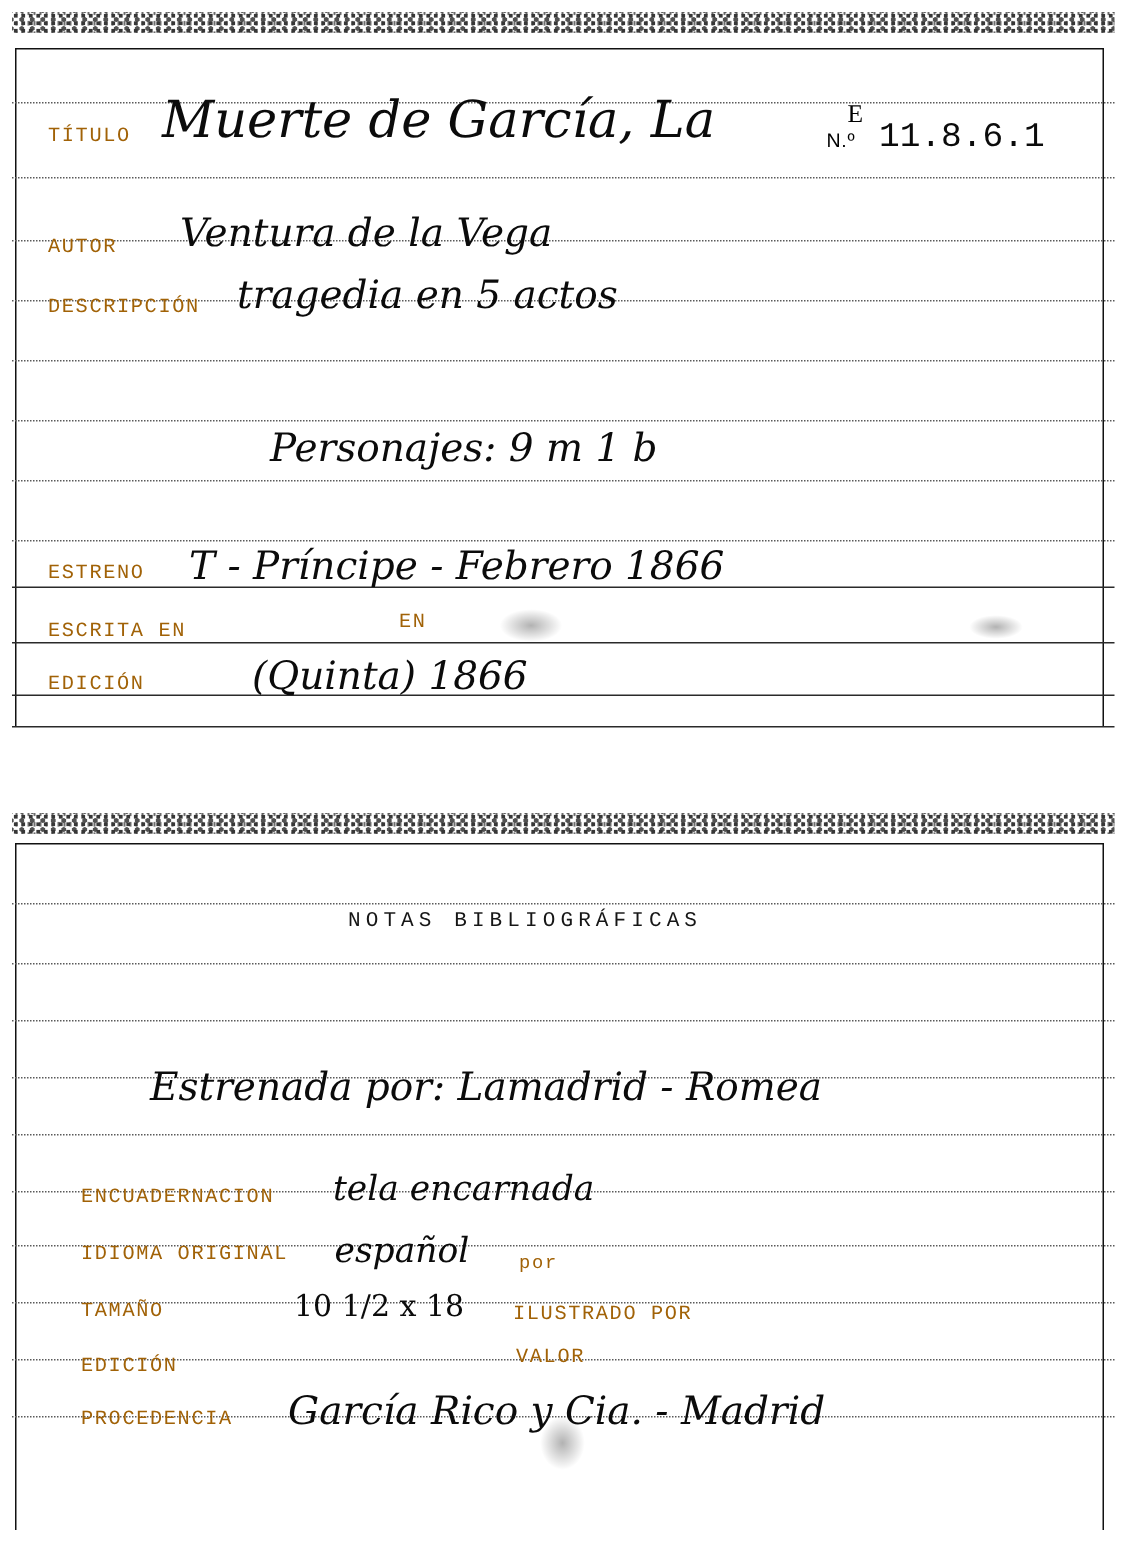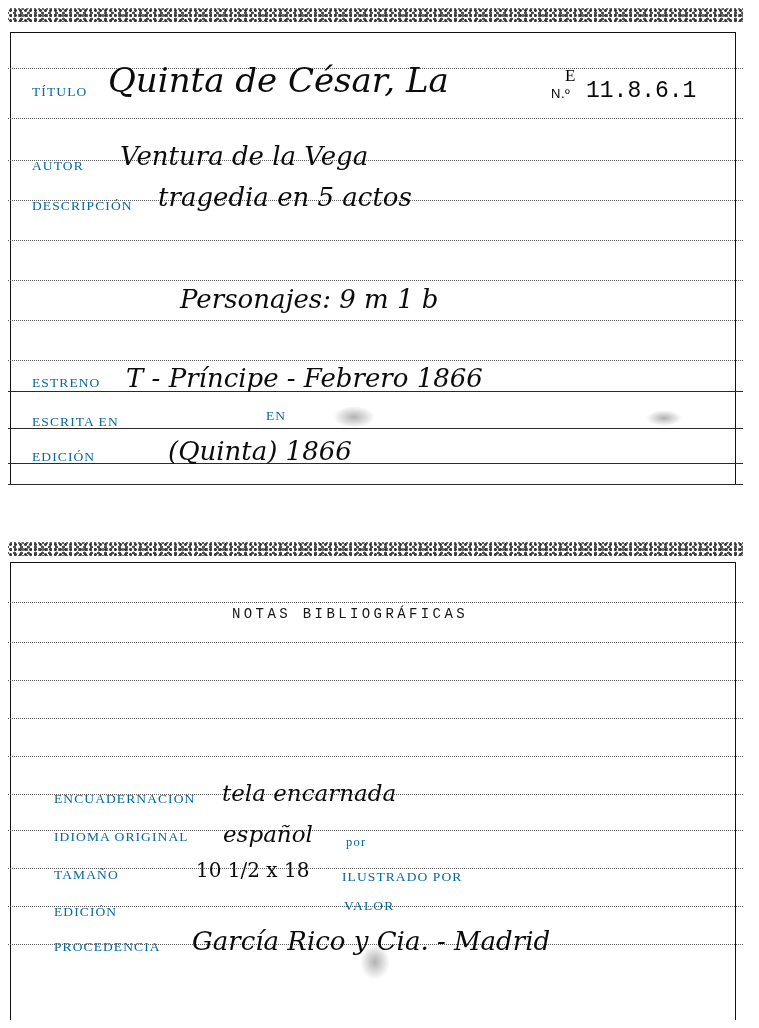--- a/index.html
+++ b/index.html
@@ -58,24 +58,24 @@
     height: 0;
     border-top: 1px dotted #5a5a5a;
   }
   .rule.solid {
     border-top: 1px solid #2a2a2a;
   }
 
   
   .label {
     position: absolute;
-    font-family: Liberation Serif, serif;
+    font-family: Liberation Mono, monospace;
     font-size: 13.5px;
     letter-spacing: 1.1px;
-    color: #0369a1;
+    color: #a16207;
     white-space: nowrap;
   }
   .label.small {
     font-size: 12.5px;
     letter-spacing: 1.2px;
   }
   .heading {
     position: absolute;
     font-family: "Liberation Sans", sans-serif;
     font-size: 14px;
@@ -131,21 +131,21 @@
     <div class="rule" style="top:192px;"></div>
     <div class="rule" style="top:232px;"></div>
     <div class="rule" style="top:272px;"></div>
     <div class="rule" style="top:312px;"></div>
     <div class="rule" style="top:352px;"></div>
     <div class="rule solid" style="top:383px;"></div>
     <div class="rule solid" style="top:420px;"></div>
     <div class="rule solid" style="top:455px;"></div>
 
     <div class="label" style="left:24px; top:76px;">TÍTULO</div>
-    <div class="hand h1" style="left:100px; top:52px;">Quinta de César, La</div>
+    <div class="hand h1" style="left:100px; top:52px;">Muerte de García, La</div>
 
     <div class="no-label" style="left:543px; top:78px;">
       <span style="position:absolute; left:14px; top:-20px; font-size:17px; font-family:'Liberation Serif', serif;">E</span>
       <span>N.º</span>
     </div>
     <div class="hand h3" style="left:578px; top:70px; font-style:normal; font-family:Liberation Mono, monospace;">11.8.6.1</div>
 
     <div class="label" style="left:24px; top:150px;">AUTOR</div>
     <div class="hand h2" style="left:112px; top:133px;">Ventura de la Vega</div>
 
@@ -179,20 +179,21 @@
     <div class="rule" style="top:178px;"></div>
     <div class="rule" style="top:216px;"></div>
     <div class="rule" style="top:254px;"></div>
     <div class="rule" style="top:290px;"></div>
     <div class="rule" style="top:328px;"></div>
     <div class="rule" style="top:366px;"></div>
     <div class="rule" style="top:404px;"></div>
 
     <div class="heading" style="left:224px; top:66px;font-family:Liberation Mono, monospace;">NOTAS BIBLIOGRÁFICAS</div>
 
+    <div class="hand h2" style="left:92px; top:170px;">Estrenada por: Lamadrid - Romea</div>
 
     <div class="label" style="left:46px; top:251px;">ENCUADERNACION</div>
     <div class="hand h3" style="left:214px; top:240px;">tela encarnada</div>
 
     <div class="label" style="left:46px; top:289px;">IDIOMA ORIGINAL</div>
     <div class="hand h3" style="left:215px; top:281px;">español</div>
     <div class="label small" style="left:338px; top:295px;">por</div>
 
     <div class="label" style="left:46px; top:327px;">TAMAÑO</div>
     <div class="hand h4" style="left:188px; top:318px; font-style:normal;">10 1/2 x 18</div>

